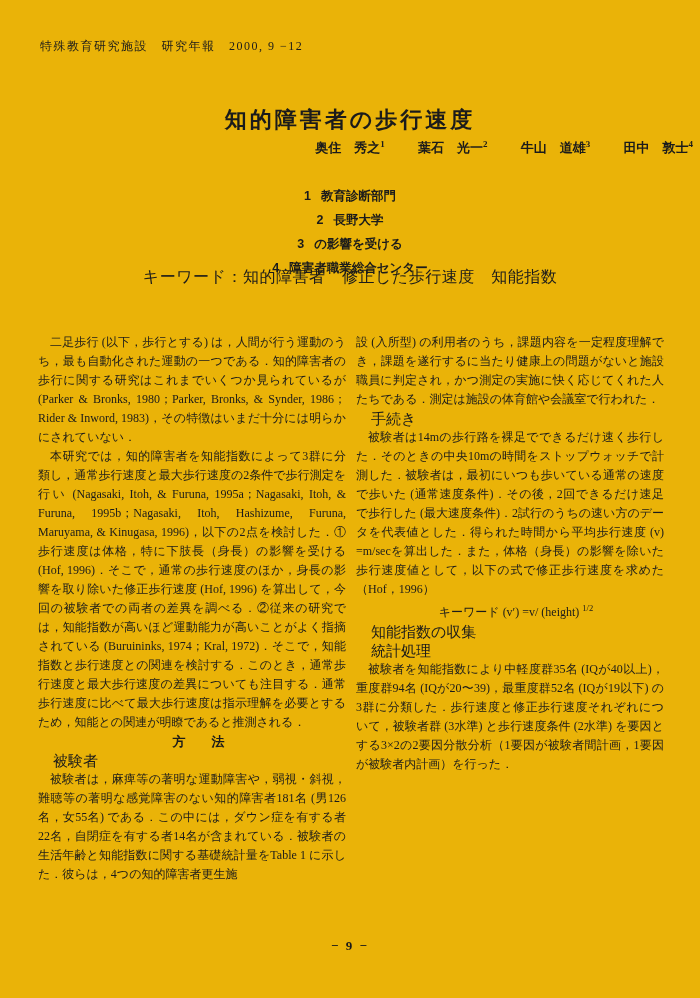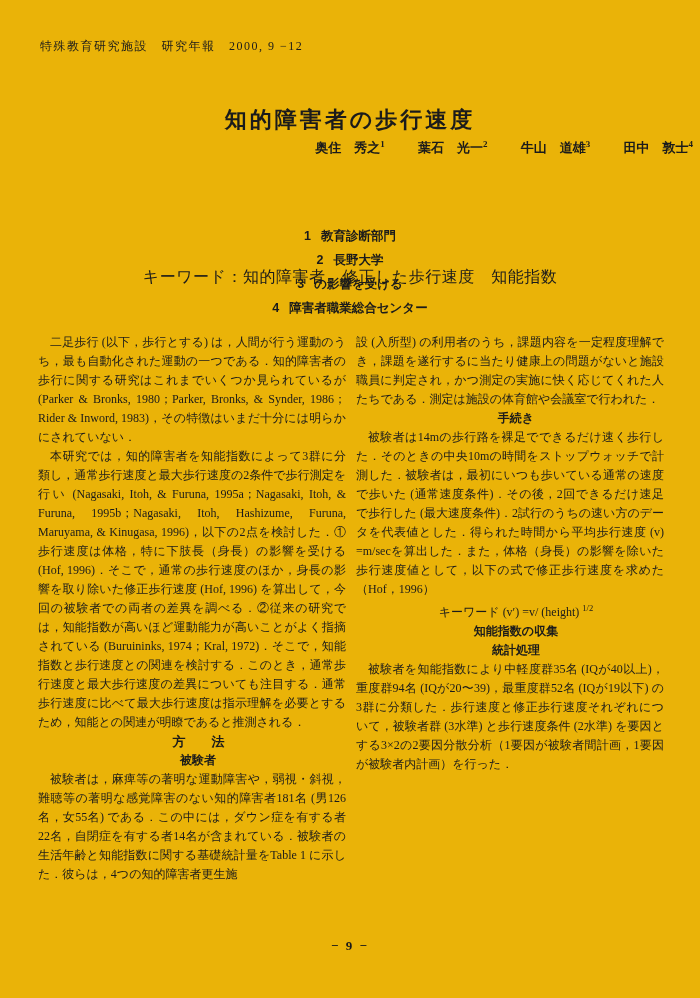--- a/index.html
+++ b/index.html
@@ -29,21 +29,21 @@
     text-align:right;
     font-family:Liberation Serif, serif;
     font-size:13px; font-weight:600;
   }
   .authors-row .author { margin:0 15px; white-space:nowrap; }
   .authors-row sup { font-size:9px; font-weight:600; }
   .affiliations {
     position:absolute; left:0; top:184px; width:100%;
     text-align:center;
     font-family:"Liberation Sans","DejaVu Sans",sans-serif;
-    font-size:12.5px; font-weight:600; line-height:24px;margin-top:40px;
+    font-size:12.5px; font-weight:600; line-height:24px;
   }
   .affiliations .aff-num { margin-right:10px; }
   .keywords-line {
     position:absolute; left:0; top:267px; width:100%;
     text-align:center;
     font-family:"Liberation Sans","DejaVu Sans",sans-serif;
     font-size:16px; font-weight:500; letter-spacing:0.5px;
   }
   .column {
     position:absolute; top:333px; width:308px;
@@ -55,22 +55,22 @@
   .column p { margin:0; text-indent:1em; }
   .column p.no-indent { text-indent:0; }
   .section-heading {
     text-align:center; text-indent:0;
     font-family:"Liberation Sans","DejaVu Sans",sans-serif;
     font-weight:700; font-size:13px;
     margin:24px 0 9px 0;
   }
   .subheading {
     font-family:"Liberation Sans","DejaVu Sans",sans-serif;
-    font-weight:700; font-size:12px;
-    text-indent:0; text-align:center;
+    font-weight:400; font-size:15px;
+    text-indent:0; text-align:left;
   }
   .equation {
     text-align:center; text-indent:0;
     margin:2px 0;
   }
   .equation sup { font-size:8.5px; }
   .page-number {
     position:absolute; left:0; top:938px; width:100%;
     text-align:center;
     font-size:13px; font-weight:700; letter-spacing:2px;

